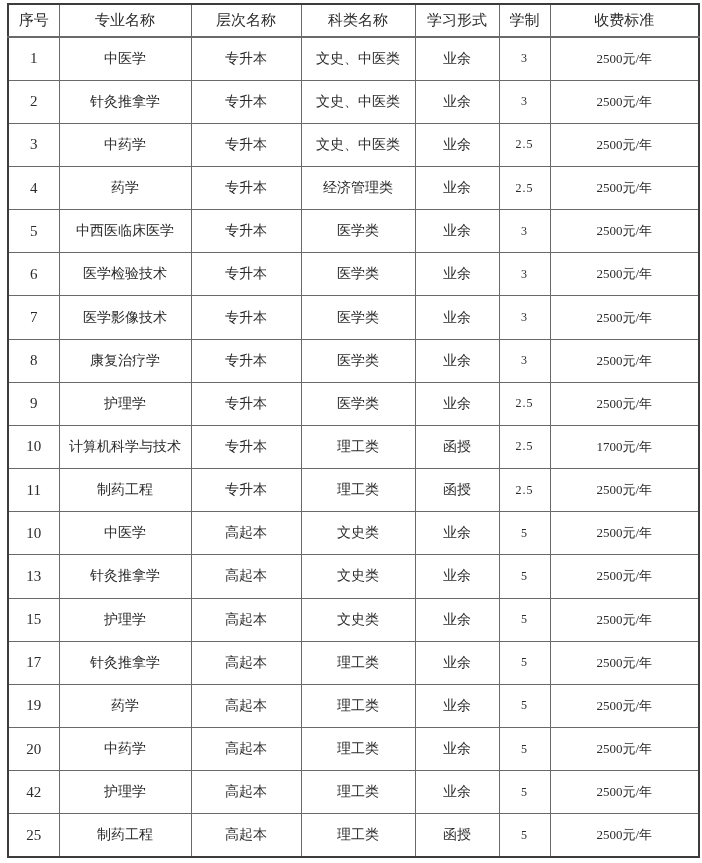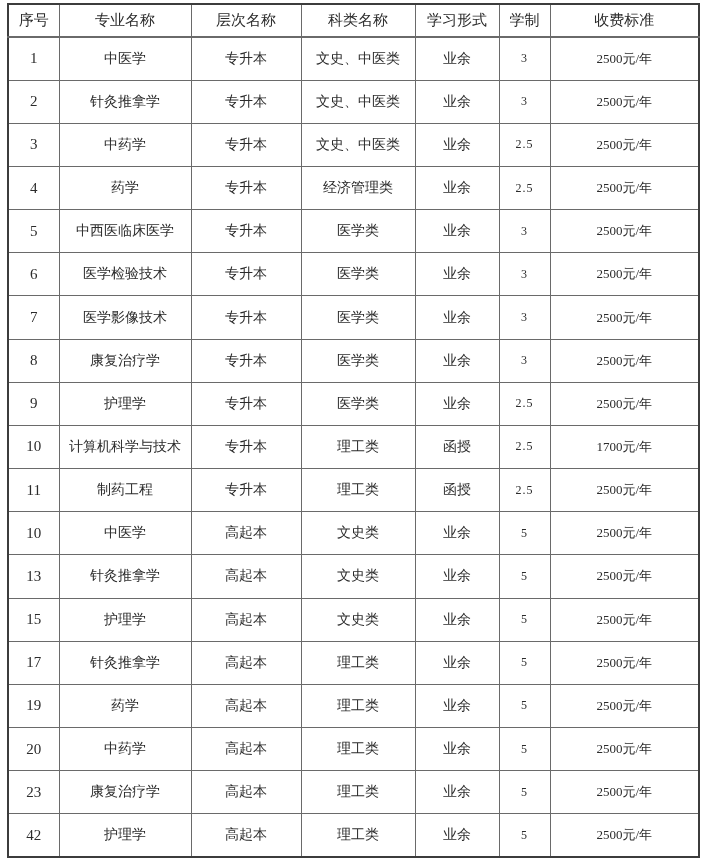--- a/index.html
+++ b/index.html
@@ -228,32 +228,32 @@
         <tr>
           <td class="col-index">20</td>
           <td class="col-major">中药学</td>
           <td class="col-level">高起本</td>
           <td class="col-category">理工类</td>
           <td class="col-form">业余</td>
           <td class="col-years">5</td>
           <td class="col-fee">2500元/年</td>
         </tr>
         <tr>
-          <td class="col-index">23</td>
-          <td class="col-major">康复治疗学</td>
-          <td class="col-level">高起本</td>
-          <td class="col-category">理工类</td>
-          <td class="col-form">业余</td>
-          <td class="col-years">5</td>
-          <td class="col-fee">2500元/年</td>
-        </tr>
-        <tr>
           <td class="col-index">42</td>
           <td class="col-major">护理学</td>
           <td class="col-level">高起本</td>
           <td class="col-category">理工类</td>
           <td class="col-form">业余</td>
+          <td class="col-years">5</td>
+          <td class="col-fee">2500元/年</td>
+        </tr>
+        <tr>
+          <td class="col-index">25</td>
+          <td class="col-major">制药工程</td>
+          <td class="col-level">高起本</td>
+          <td class="col-category">理工类</td>
+          <td class="col-form">函授</td>
           <td class="col-years">5</td>
           <td class="col-fee">2500元/年</td>
         </tr>
       </tbody>
   </table>
 </div>
 
 </body></html>

